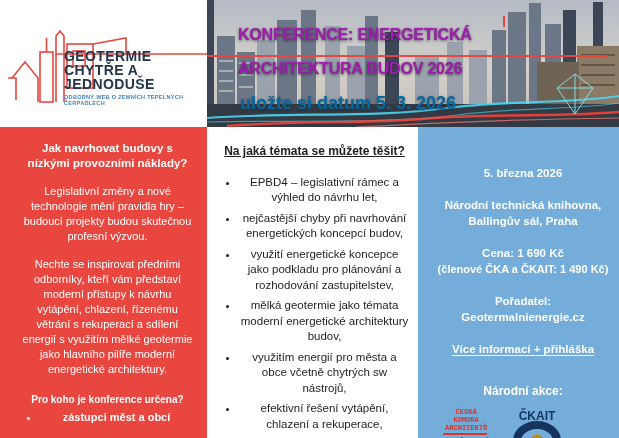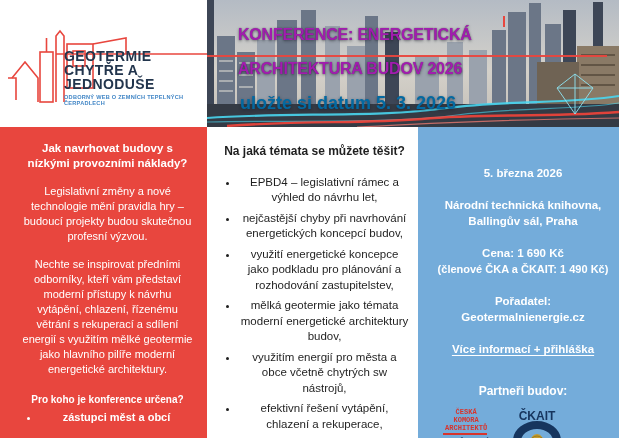--- a/index.html
+++ b/index.html
@@ -27,21 +27,21 @@
   .col{position:absolute;top:127px;height:311px;box-sizing:border-box;text-align:center;}
   .col-red{left:0;width:207px;background:#e8463e;color:#fff;padding:14px 14px 0 22px;
     font-size:11px;line-height:15px;}
   .col-red .heading{font-weight:bold;font-size:11.5px;margin:0 0 13px;}
   .col-red p{margin:0 0 13px;}
   .col-red .aud-heading{font-weight:bold;font-size:10px;margin:15px 0 3px;}
   .col-red ul{margin:0;padding-left:18px;font-weight:bold;}
   .col-red li{margin-bottom:3px;}
   .col-white{left:207px;width:211px;background:#fff;color:#1f1f1f;padding:17px 8px 0 12px;
     font-size:11.5px;line-height:15.5px;}
-  .col-white .heading{font-weight:bold;font-size:12px;margin:0;}
+  .col-white .heading{font-weight:bold;font-size:12px;margin:0;text-decoration:underline;}
   .col-white ul{margin:15px 0 0;padding-left:20px;}
   .col-white li{margin-bottom:5px;}
   .col-blue{left:418px;width:201px;background:#74acda;color:#fff;padding:38px 8px 0 17px;
     font-weight:bold;font-size:11.5px;line-height:16px;}
   .col-blue .sect{margin-bottom:16px;}
   .nowrap{white-space:nowrap;font-size:11px;}
   .info-link{color:#fff;text-decoration:underline;text-underline-offset:2px;display:inline-block;margin-bottom:26px;cursor:pointer;}
   .partners-heading{font-size:12px;margin-bottom:9px;}
   .partners-row{display:flex;align-items:flex-start;gap:22px;padding-left:8px;}
   .cka-logo{font-family:"Liberation Mono",monospace;font-weight:bold;font-size:7px;line-height:8px;letter-spacing:0;}
@@ -180,21 +180,21 @@
     </div>
     <div class="sect">
       <div>Cena: 1 690 Kč</div>
       <div class="nowrap">(členové ČKA a ČKAIT: 1 490 Kč)</div>
     </div>
     <div class="sect">
       <div>Pořadatel:</div>
       <div>Geotermalnienergie.cz</div>
     </div>
     <a class="info-link">Více informací + přihláška</a>
-    <div class="partners-heading">Partneři budov:</div>
+    <div class="partners-heading">Národní akce:</div>
     <div class="partners-row">
       <div class="cka-logo">
         <div class="cka-red">
           <div>ČESKÁ</div>
           <div>KOMORA</div>
           <div>ARCHITEKTŮ</div>
         </div>
         <div class="cka-underline"></div>
         <div class="cka-dark">
           <div>CELOŽIVOTNÍ</div>

